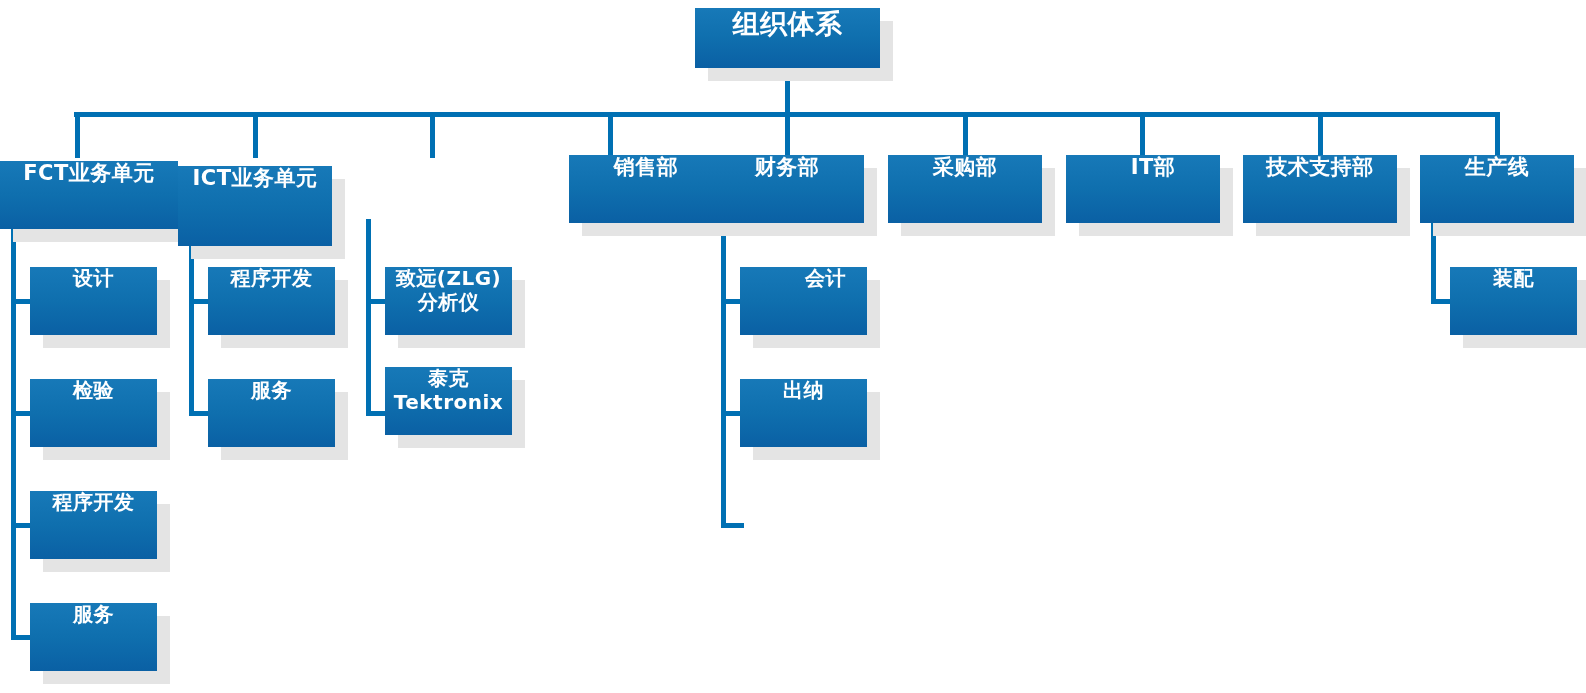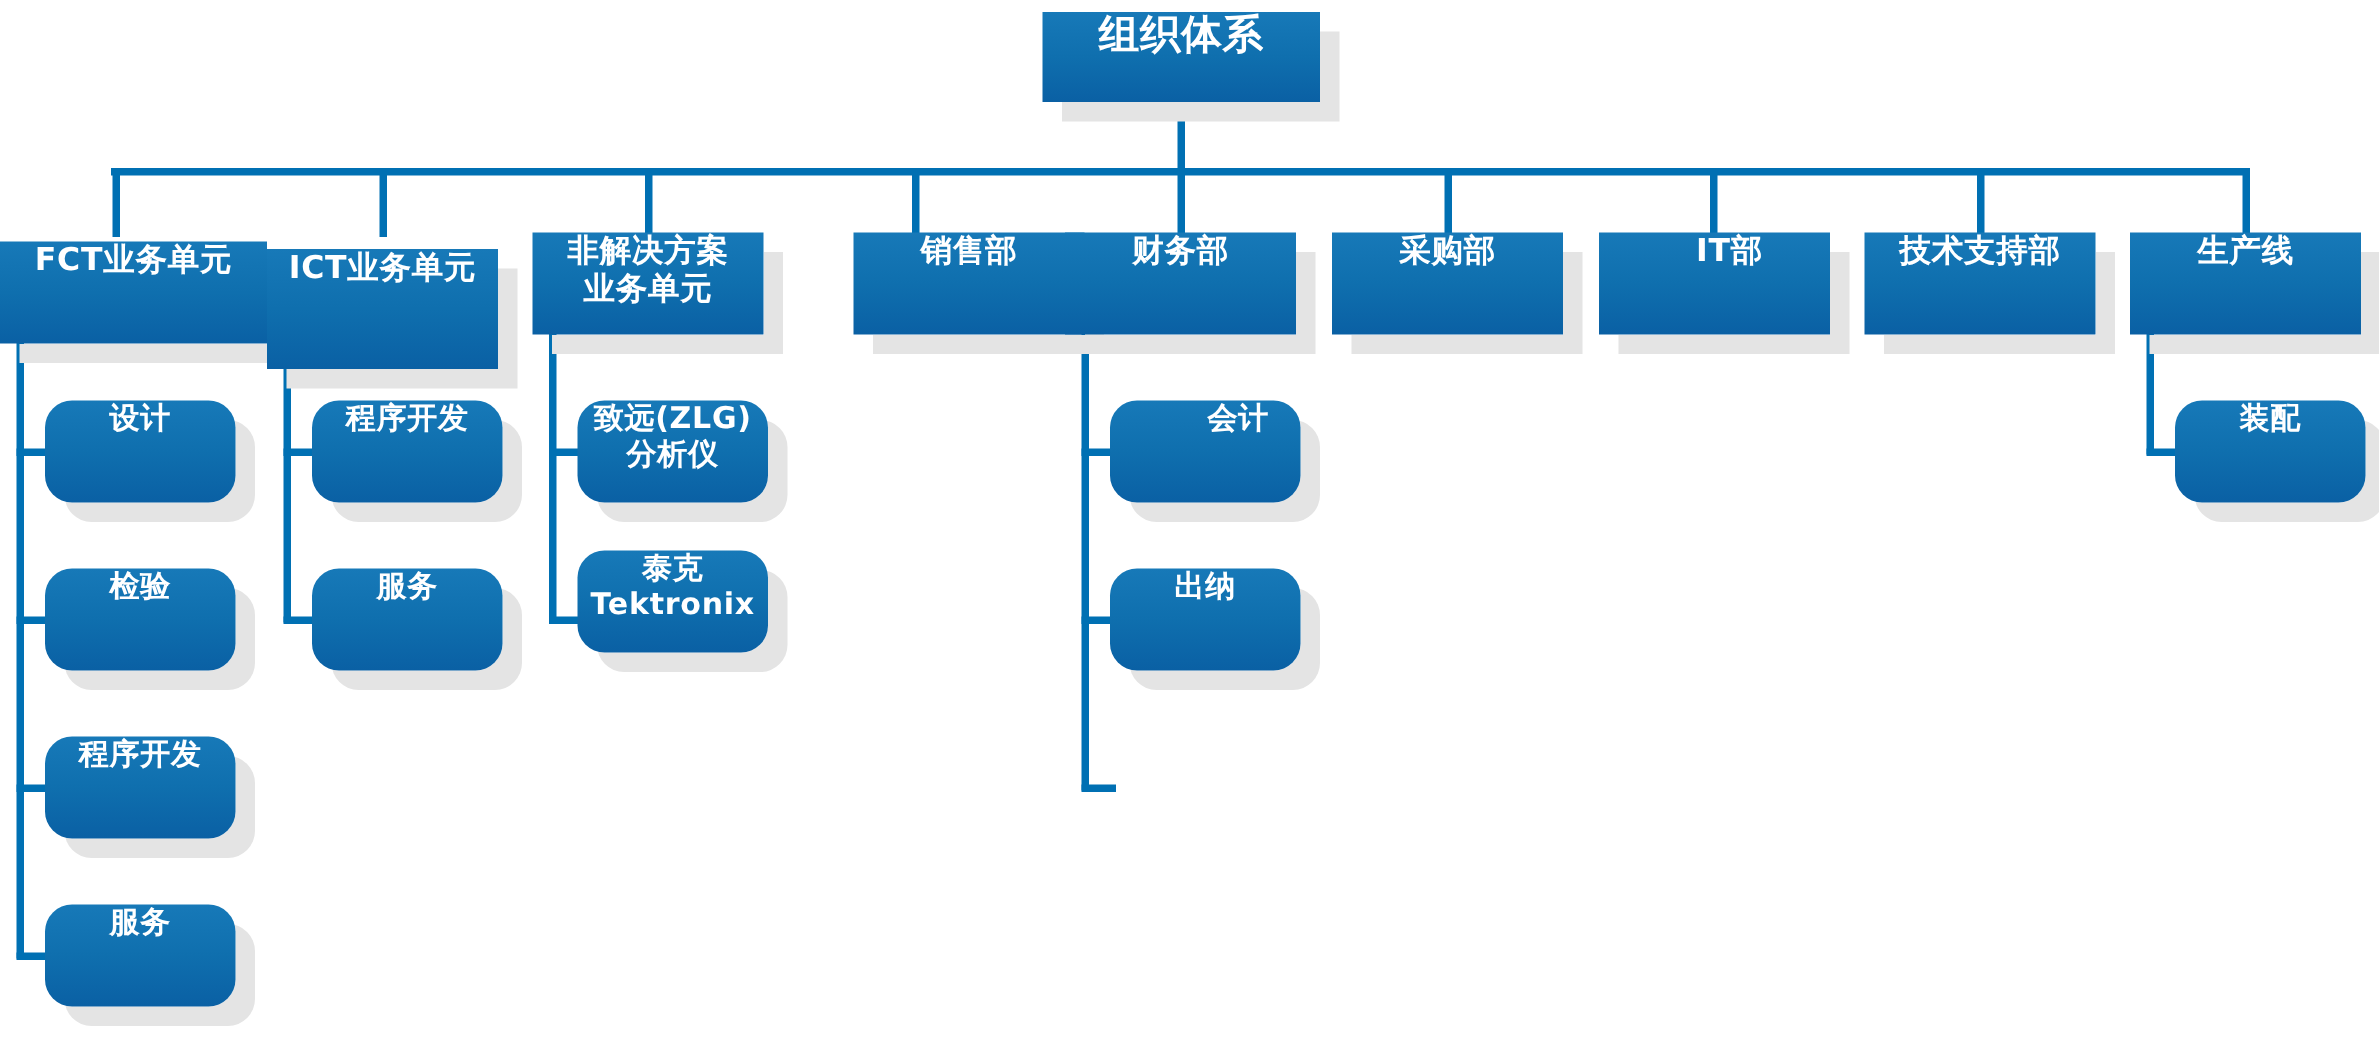--- a/index.html
+++ b/index.html
@@ -22,21 +22,21 @@
     font-weight:bold;
     white-space:pre-line;
     line-height:1.18;
     letter-spacing:0.5px;
     background:linear-gradient(180deg,var(--box-top,#1779b8) 0%,var(--box-mid,#0f6fae) 50%,var(--box-bottom,#0a60a4) 100%);
     box-shadow:13px 13px 0 0 var(--shadow,#e4e4e4);
     box-sizing:border-box;
   }
   .node.root{font-size:27px;}
   .node.l1{font-size:21px;}
-  .node.child{font-size:20px;border-radius:18px;}
+  .node.child{font-size:20px;}
 </style>
 </head>
 <body>
 
 <div class="canvas" id="canvas" style="--box-top: #1779b8; --box-mid: #0f6fae; --box-bottom: #0a60a4; --line: #0070b3; --shadow: #e4e4e4; --text: #ffffff; --bg: #ffffff;">
   <div class="layer" id="lines-layer">
       <div class="cline" style="left: 785px; top: 66px; width: 5px; height: 48px;"></div>
       <div class="cline" style="left: 74px; top: 112px; width: 1426px; height: 5px;"></div>
       <div class="cline" style="left: 75px; top: 112px; width: 5px; height: 46px;"></div>
       <div class="cline" style="left: 11px; top: 219px; width: 5px; height: 420px;"></div>
@@ -70,22 +70,20 @@
       <span>组织体系</span>
     </div>
   <div class="node l1" style="left: 0px; top: 161px; width: 178px; height: 68px;"><span>FCT业务单元</span></div>
       <div class="node child" style="left: 30px; top: 267px; width: 127px; height: 68px;"><span>设计</span></div>
       <div class="node child" style="left: 30px; top: 379px; width: 127px; height: 68px;"><span>检验</span></div>
       <div class="node child" style="left: 30px; top: 491px; width: 127px; height: 68px;"><span>程序开发</span></div>
       <div class="node child" style="left: 30px; top: 603px; width: 127px; height: 68px;"><span>服务</span></div>
       <div class="node l1" style="left: 178px; top: 166px; width: 154px; height: 80px;"><span>ICT业务单元</span></div>
       <div class="node child" style="left: 208px; top: 267px; width: 127px; height: 68px;"><span>程序开发</span></div>
       <div class="node child" style="left: 208px; top: 379px; width: 127px; height: 68px;"><span>服务</span></div>
-      <div class="node l1" style="left: 355px; top: 155px; width: 154px; height: 68px;"><span>非解决方案
-业务单元</span></div>
       <div class="node child" style="left: 385px; top: 267px; width: 127px; height: 68px;"><span>致远(ZLG)
 分析仪</span></div>
       <div class="node child" style="left: 385px; top: 367px; width: 127px; height: 68px;"><span>泰克
 Tektronix</span></div>
       <div class="node l1" style="left: 533px; top: 155px; width: 154px; height: 68px; margin-left: 36px;"><span>销售部</span></div>
       <div class="node l1" style="left: 710px; top: 155px; width: 154px; height: 68px;"><span>财务部</span></div>
       <div class="node child" style="left: 740px; top: 267px; width: 127px; height: 68px; padding-left: 44px;"><span>会计</span></div>
       <div class="node child" style="left: 740px; top: 379px; width: 127px; height: 68px;"><span>出纳</span></div>
       <div class="node l1" style="left: 888px; top: 155px; width: 154px; height: 68px;"><span>采购部</span></div>
       <div class="node l1" style="left: 1066px; top: 155px; width: 154px; height: 68px; padding-left: 20px;"><span>IT部</span></div>

